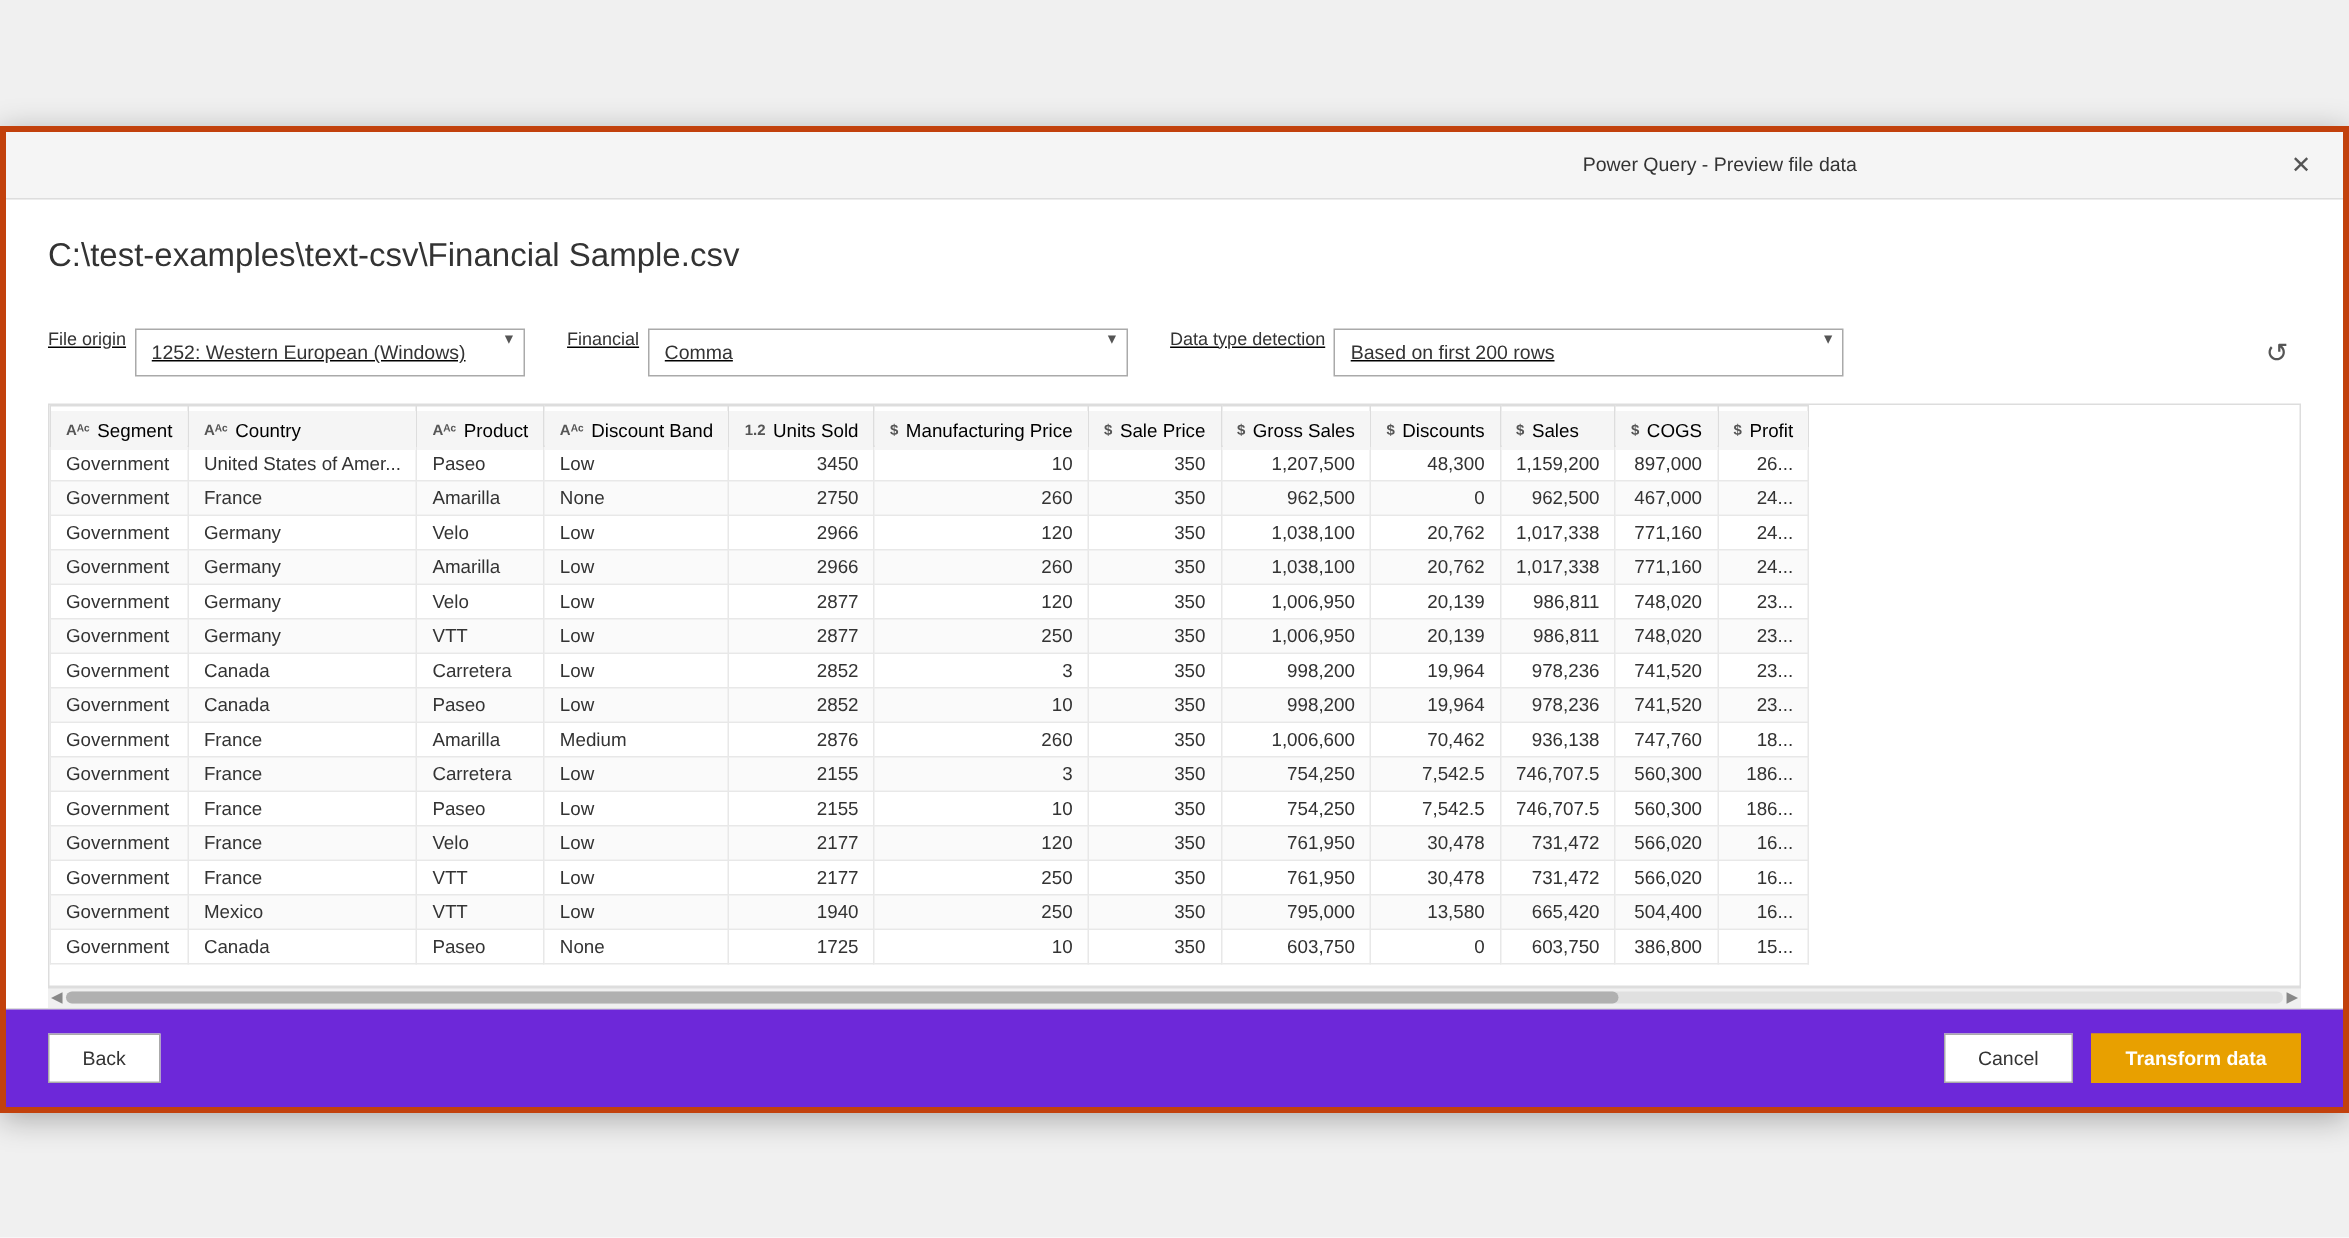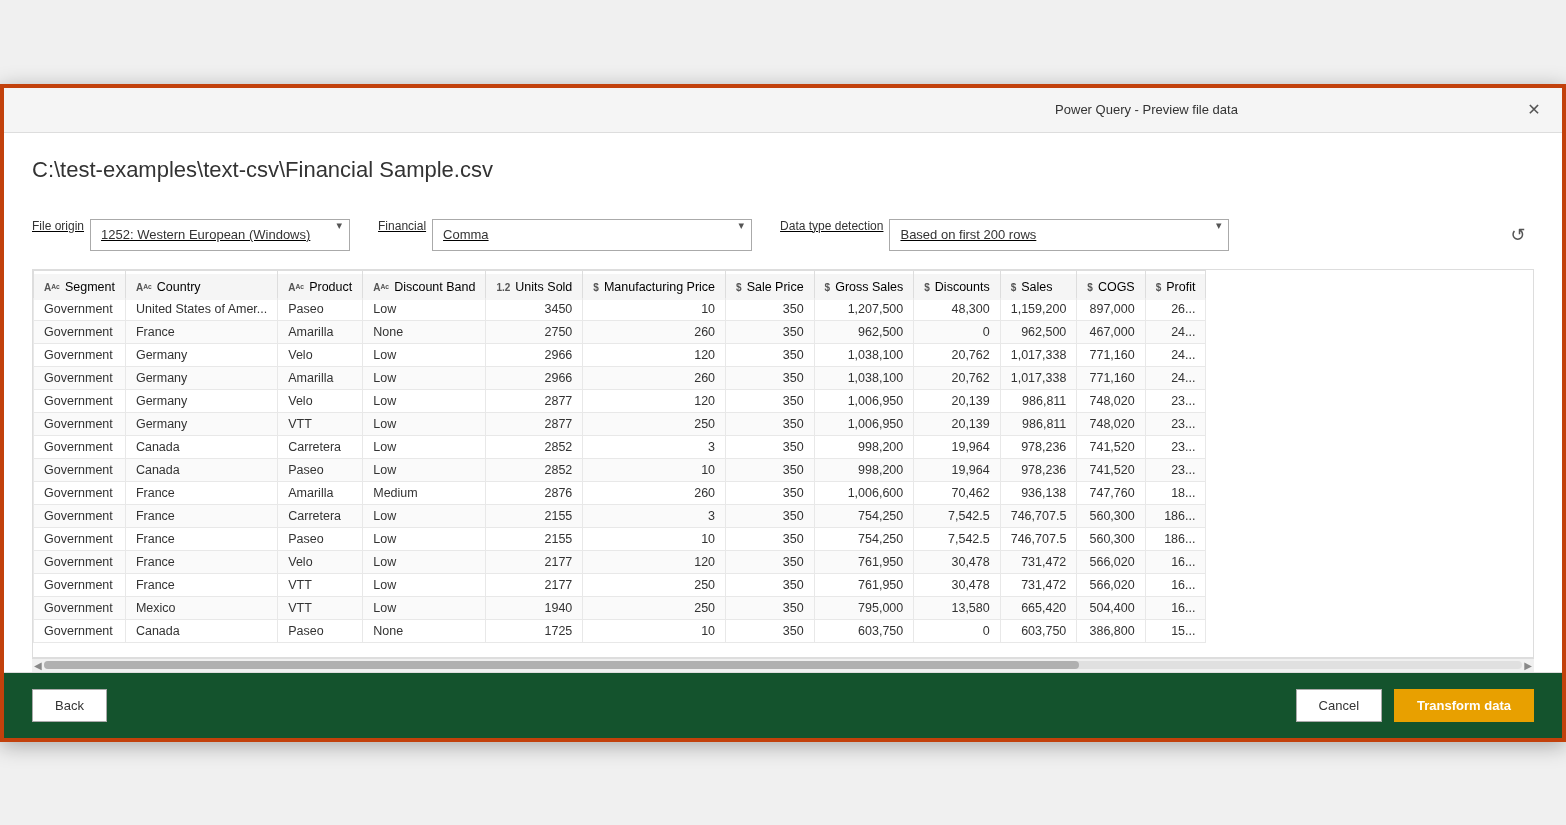--- a/index.html
+++ b/index.html
@@ -20,21 +20,21 @@
     .select-arrow { position: absolute; right: 8px; pointer-events: none; font-size: 11px; color: #555; }
     .refresh-btn { margin-left: auto; width: 32px; height: 32px; background: none; border: none; cursor: pointer; font-size: 18px; color: #555; display: flex; align-items: center; justify-content: center; }
     .table-container { flex: 1; overflow: auto; border: 1px solid #ddd; position: relative; }
     .data-table { border-collapse: collapse; font-size: 12.5px; width: max-content; }
     .data-table th { background: #f5f5f5; border: 1px solid #ddd; padding: 6px 10px; text-align: left; font-weight: 400; white-space: nowrap; position: sticky; top: 4px; z-index: 2; }
     .data-table th .col-header { display: flex; align-items: center; gap: 5px; }
     .data-table th .type-icon { font-size: 10px; color: #555; font-weight: 600; }
     .data-table td { border: 1px solid #e8e8e8; padding: 4px 10px; white-space: nowrap; color: #333; }
     .data-table td.num { text-align: right; }
     .data-table tr:nth-child(even) td { background: #fafafa; }
-    .footer { display: flex; align-items: center; justify-content: space-between; padding: 16px 28px; background: #14532d; border-top: 1px solid #ddd; }
+    .footer { display: flex; align-items: center; justify-content: space-between; padding: 16px 28px; background: #6d28d9; border-top: 1px solid #ddd; }
     .btn { padding: 8px 22px; font-size: 13px; cursor: pointer; border: 1px solid #aaa; background: #fff; color: #333; }
     .btn-primary { background: #e8a000; color: #fff; border-color: #e8a000; font-weight: 600; text-align: right; }
     .scrollbar-area { height: 14px; background: #f0f0f0; border-top: 1px solid #ddd; display: flex; align-items: center; padding: 0 2px; }
     .scroll-track { flex: 1; height: 8px; background: #e0e0e0; border-radius: 4px; position: relative; }
     .scroll-thumb { width: 70%; height: 100%; background: #b0b0b0; border-radius: 4px; }
   </style>
 </head>
 <body>
 
 <div class="dialog">

